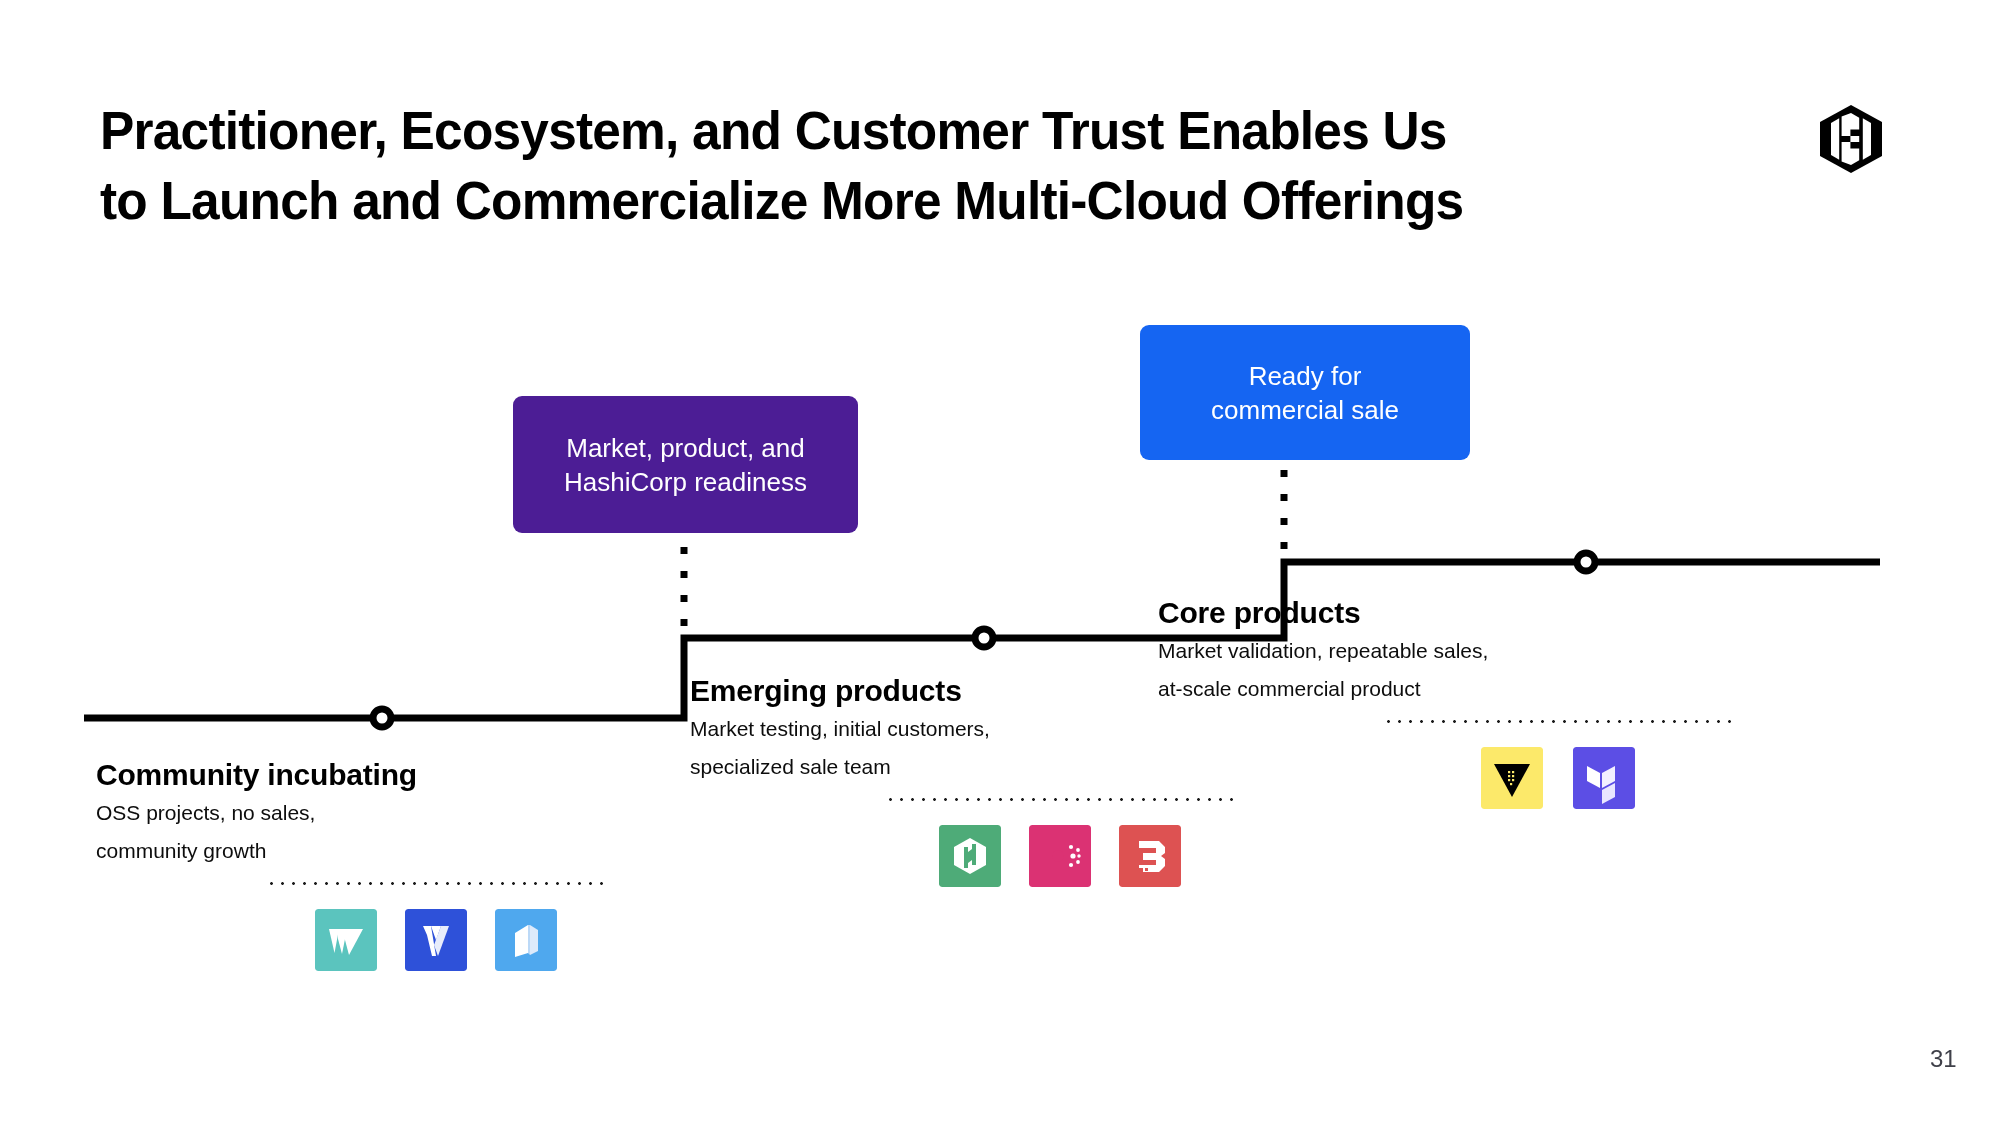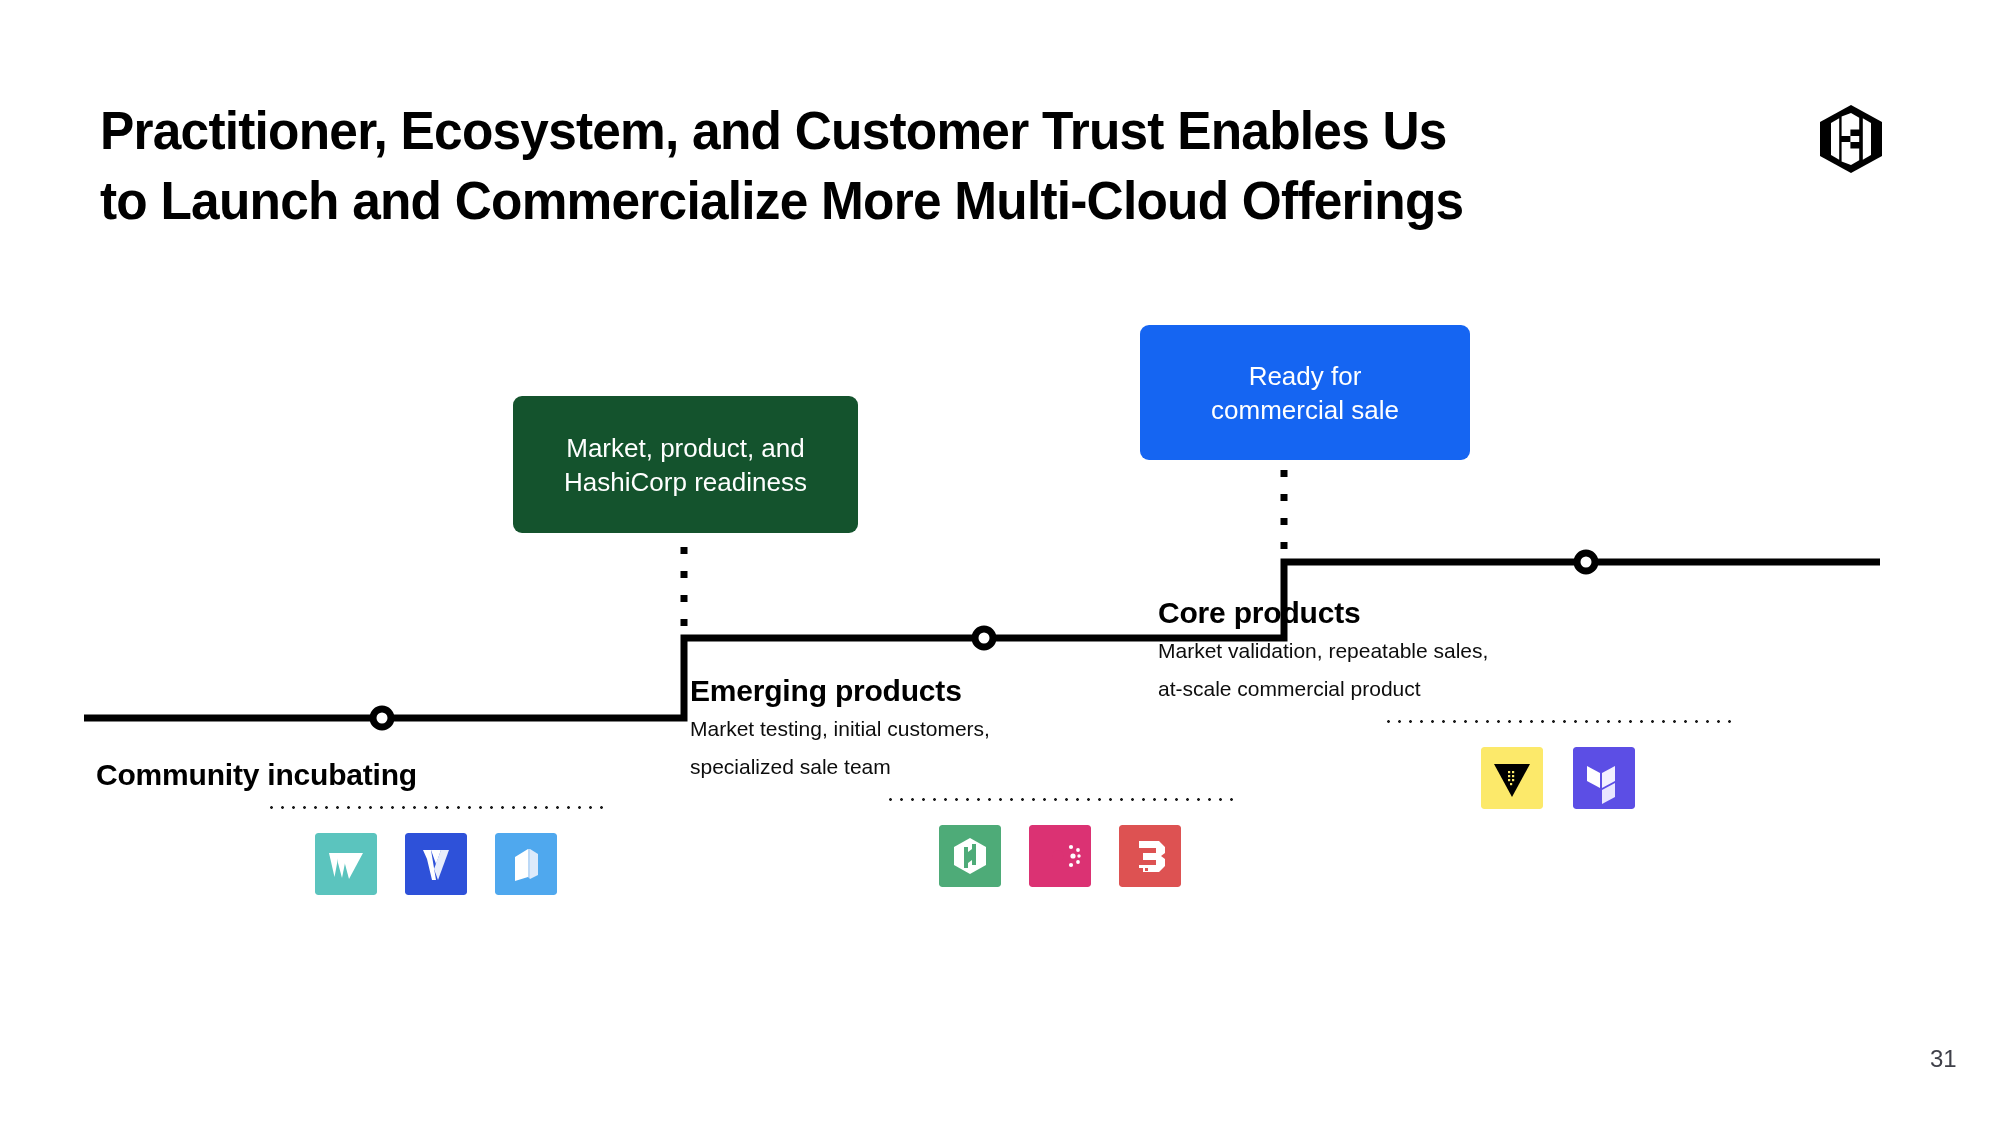--- a/index.html
+++ b/index.html
@@ -177,32 +177,34 @@
     <path d="M84 718 L684 718 L684 638 L1284 638 L1284 562 L1880 562" fill="none" stroke="#000000" stroke-width="7" stroke-linejoin="miter"></path>
 
     <circle cx="382" cy="718" r="9" fill="#ffffff" stroke="#000000" stroke-width="7"></circle>
     <circle cx="984" cy="638" r="9" fill="#ffffff" stroke="#000000" stroke-width="7"></circle>
     <circle cx="1586" cy="562" r="9" fill="#ffffff" stroke="#000000" stroke-width="7"></circle>
 
     <line x1="684" y1="547" x2="684" y2="630" stroke="#000000" stroke-width="7" stroke-dasharray="7 17" stroke-linecap="butt"></line>
     <line x1="1284" y1="470" x2="1284" y2="554" stroke="#000000" stroke-width="7" stroke-dasharray="7 17" stroke-linecap="butt"></line>
   </svg>
 
-  <div class="callout" id="callout-readiness" style="background:#14532d">
+  <div class="callout" id="callout-readiness" style="background:#4c1d95">
     <span>Market, product, and
 HashiCorp readiness</span>
   </div>
 
   <div class="callout" id="callout-commercial" style="background:#1565f2">
     <span>Ready for
 commercial sale</span>
   </div>
 
   <div class="stage" id="stage-community">
     <div class="stage-title">Community incubating</div>
+    <div class="stage-desc">OSS projects, no sales,
+community growth</div>
     <div class="stage-divider"></div>
     <div class="icon-row">
 
       <svg class="product-icon" viewBox="0 0 62 62">
         <rect width="62" height="62" rx="3" fill="#5bc4be"></rect>
         <g fill="#ffffff">
           <polygon points="14,20 24,20 19.5,44"></polygon>
           <polygon points="22,20 32,20 27,45 23,30"></polygon>
           <polygon points="30,20 48,20 34,46 30,31"></polygon>
         </g>

